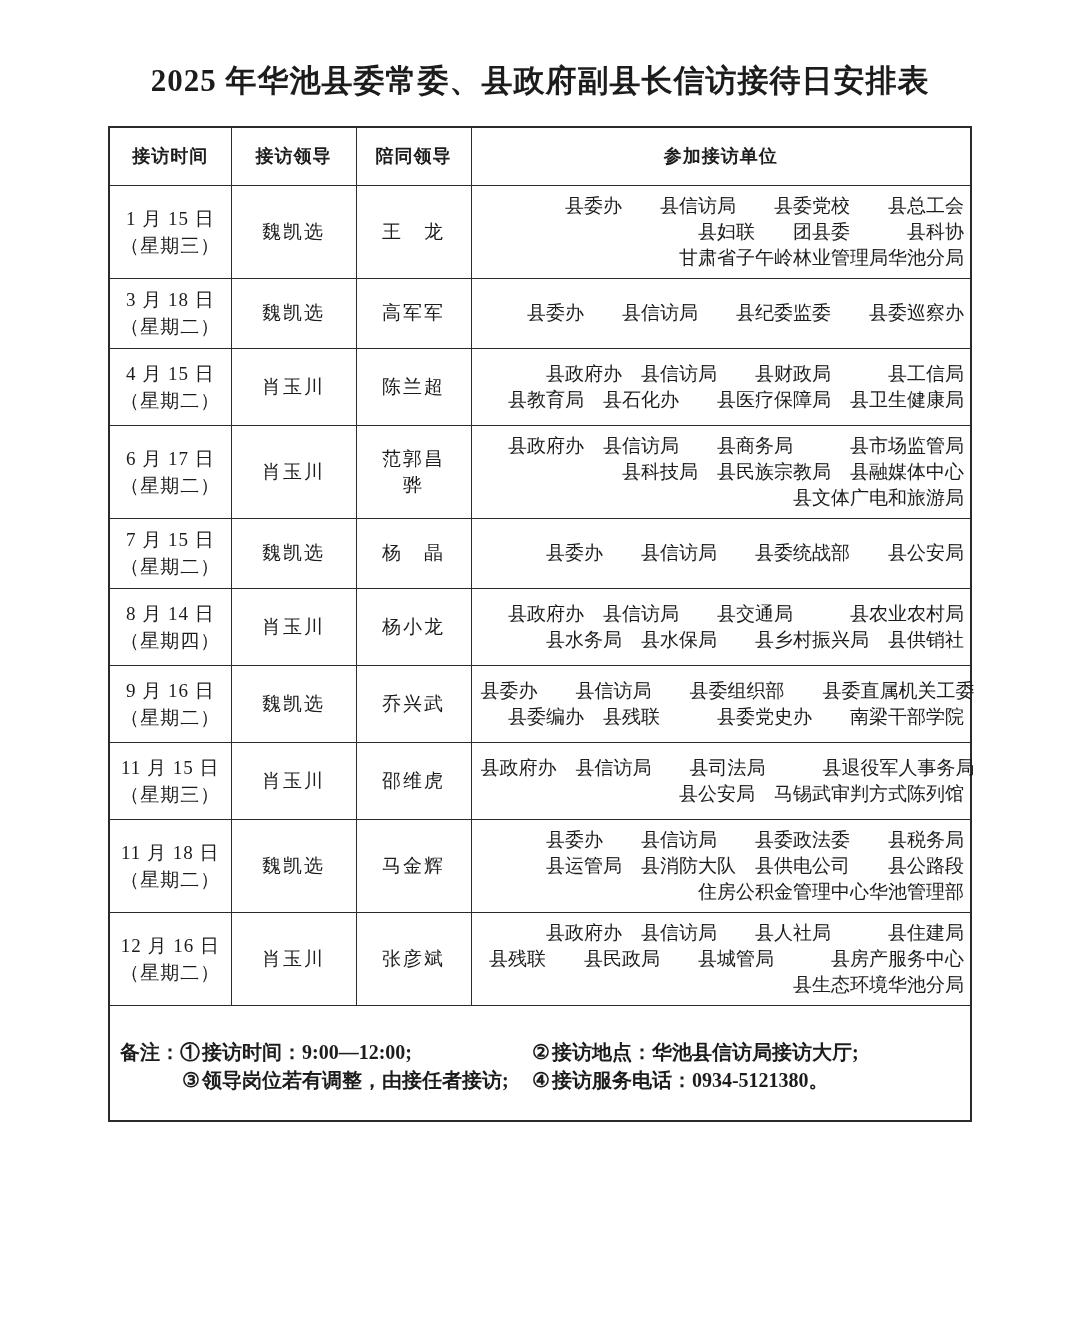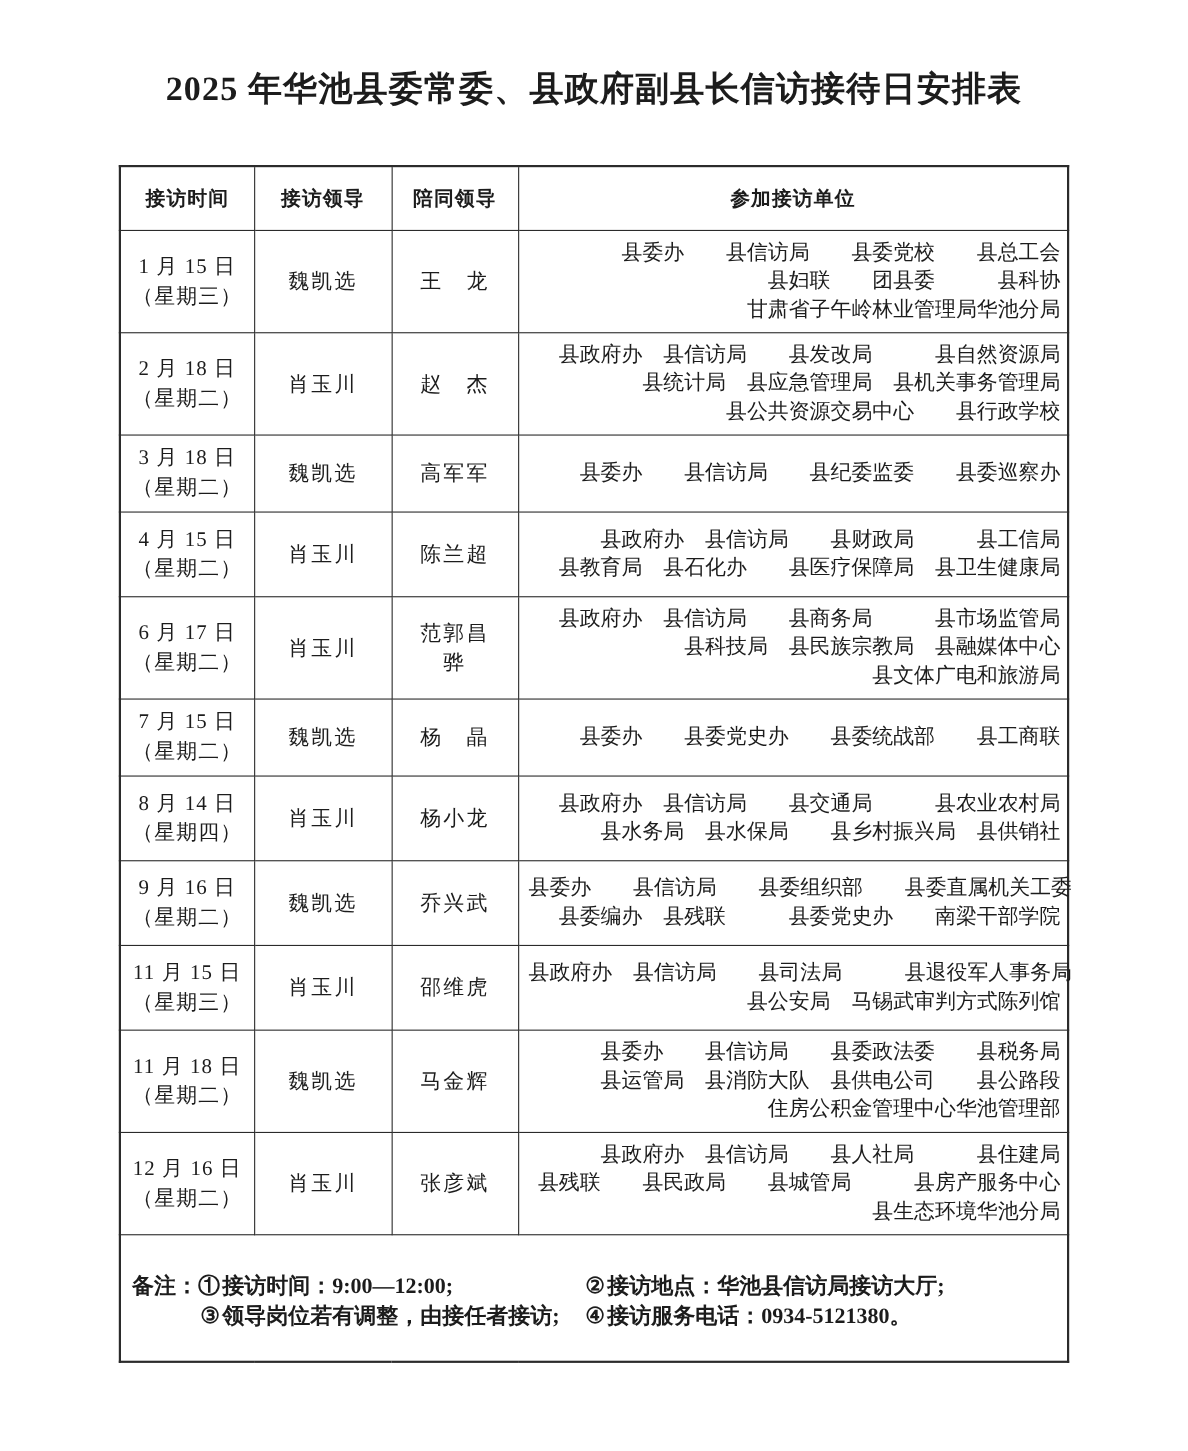--- a/index.html
+++ b/index.html
@@ -10,21 +10,21 @@
     color: #1c1c1c;
     position: relative;
   }
   .page { width: 1080px; height: 1319px; padding-top: 60px; }
   .title {
     text-align: center;
     font-size: 31px;
     font-weight: bold;
     letter-spacing: 1px;
     font-family: "Liberation Serif", "DejaVu Serif", serif;
-    margin-bottom: 48px;
+    margin-bottom: 24px;
   }
   table.schedule {
     border-collapse: collapse;
     table-layout: fixed;
     margin-left: 108px;
     width: 862px;
     border: 2px solid #2b2b2b;
   }
   table.schedule col.c-time { width: 122px; }
   table.schedule col.c-leader { width: 125px; }
@@ -105,33 +105,20 @@
             <div>（星期三）</div>
           </td>
           <td class="name-cell">魏凯选</td>
           <td class="name-cell">王　龙</td>
           <td class="units-cell">
             <div class="unit-line">县委办　　县信访局　　县委党校　　县总工会</div>
             <div class="unit-line">县妇联　　团县委　　　县科协</div>
             <div class="unit-line">甘肃省子午岭林业管理局华池分局</div>
           </td>
         </tr>
-        <tr class="r3">
-          <td class="date-cell">
-            <div>2 月 18 日</div>
-            <div>（星期二）</div>
-          </td>
-          <td class="name-cell">肖玉川</td>
-          <td class="name-cell">赵　杰</td>
-          <td class="units-cell">
-            <div class="unit-line">县政府办　县信访局　　县发改局　　　县自然资源局</div>
-            <div class="unit-line">县统计局　县应急管理局　县机关事务管理局</div>
-            <div class="unit-line">县公共资源交易中心　　县行政学校</div>
-          </td>
-        </tr>
         <tr class="r1">
           <td class="date-cell">
             <div>3 月 18 日</div>
             <div>（星期二）</div>
           </td>
           <td class="name-cell">魏凯选</td>
           <td class="name-cell">高军军</td>
           <td class="units-cell">
             <div class="unit-line">县委办　　县信访局　　县纪委监委　　县委巡察办</div>
           </td>
@@ -162,21 +149,21 @@
           </td>
         </tr>
         <tr class="r1">
           <td class="date-cell">
             <div>7 月 15 日</div>
             <div>（星期二）</div>
           </td>
           <td class="name-cell">魏凯选</td>
           <td class="name-cell">杨　晶</td>
           <td class="units-cell">
-            <div class="unit-line">县委办　　县委党史办　　县委统战部　　县工商联</div>
+            <div class="unit-line">县委办　　县信访局　　县委统战部　　县公安局</div>
           </td>
         </tr>
         <tr class="r2">
           <td class="date-cell">
             <div>8 月 14 日</div>
             <div>（星期四）</div>
           </td>
           <td class="name-cell">肖玉川</td>
           <td class="name-cell">杨小龙</td>
           <td class="units-cell">

